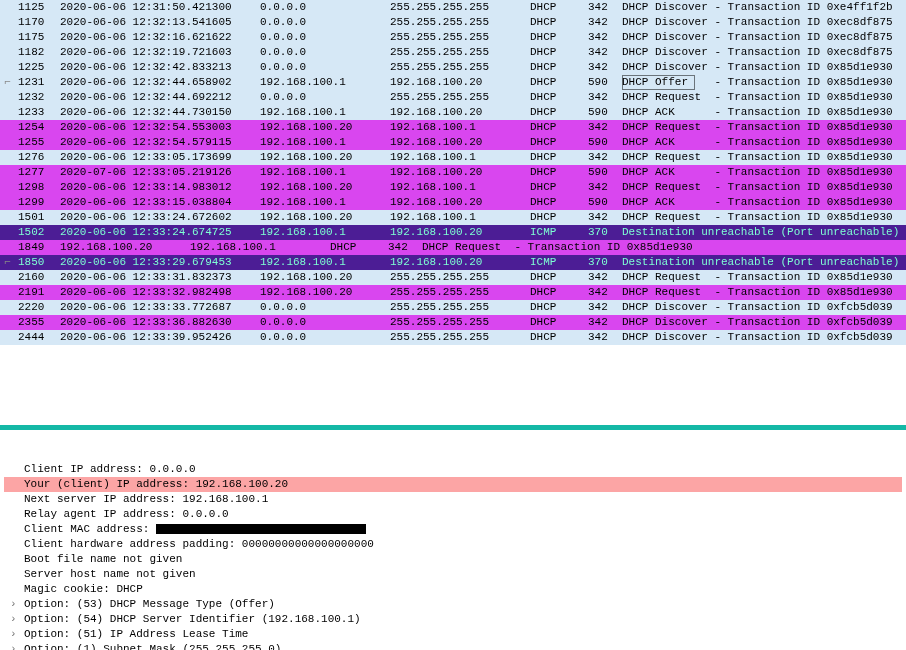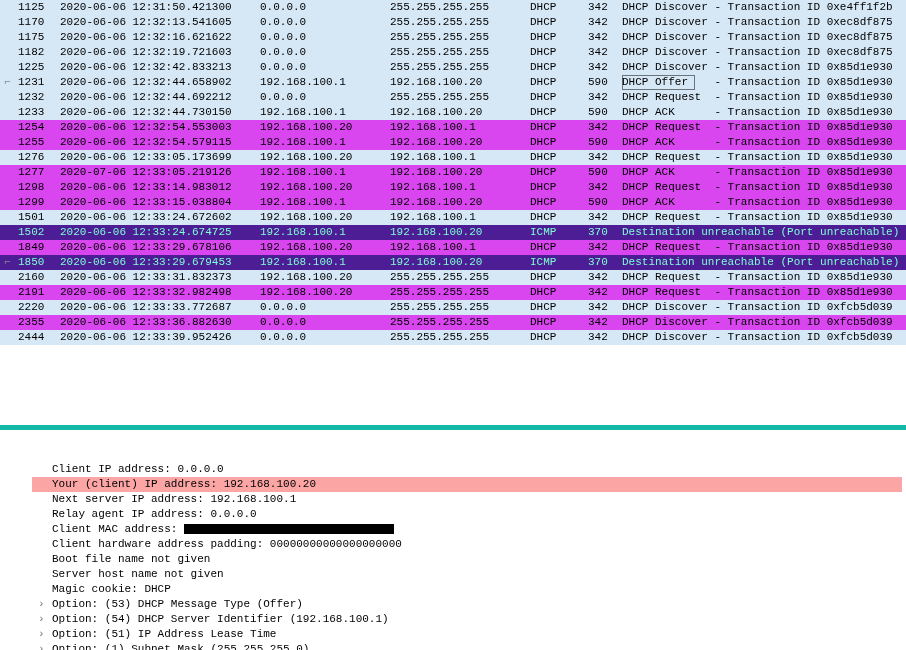--- a/index.html
+++ b/index.html
@@ -54,21 +54,20 @@
     padding: 10px 4px 4px 4px;
     overflow-y:auto;
     height: 200px;
   }
   .detail-line {
     white-space: pre;
     height: 15px;
     line-height: 15px;
     padding-left: 20px;
     position: relative;
-    margin-left: 28px;
   }
   .detail-line.highlight { background: #fca5a5; }
   .detail-line .caret {
     position:absolute;
     left: 6px;
     color:#777;
   }
   .redact {
     display:inline-block;
     width: 210px;
@@ -91,21 +90,21 @@
     <div class="row blue"><span class="marker"> </span><span class="col-no">1232</span><span class="col-time">2020-06-06 12:32:44.692212</span><span class="col-src">0.0.0.0</span><span class="col-dst">255.255.255.255</span><span class="col-proto">DHCP</span><span class="col-len">342</span><span class="col-info info-box">DHCP Request  - Transaction ID 0x85d1e930</span></div>
     <div class="row blue"><span class="marker"> </span><span class="col-no">1233</span><span class="col-time">2020-06-06 12:32:44.730150</span><span class="col-src">192.168.100.1</span><span class="col-dst">192.168.100.20</span><span class="col-proto">DHCP</span><span class="col-len">590</span><span class="col-info info-box">DHCP ACK      - Transaction ID 0x85d1e930</span></div>
     <div class="row white"><span class="marker"> </span><span class="col-no">1254</span><span class="col-time">2020-06-06 12:32:54.553003</span><span class="col-src">192.168.100.20</span><span class="col-dst">192.168.100.1</span><span class="col-proto">DHCP</span><span class="col-len">342</span><span class="col-info info-box">DHCP Request  - Transaction ID 0x85d1e930</span></div>
     <div class="row white"><span class="marker"> </span><span class="col-no">1255</span><span class="col-time">2020-06-06 12:32:54.579115</span><span class="col-src">192.168.100.1</span><span class="col-dst">192.168.100.20</span><span class="col-proto">DHCP</span><span class="col-len">590</span><span class="col-info info-box">DHCP ACK      - Transaction ID 0x85d1e930</span></div>
     <div class="row blue"><span class="marker"> </span><span class="col-no">1276</span><span class="col-time">2020-06-06 12:33:05.173699</span><span class="col-src">192.168.100.20</span><span class="col-dst">192.168.100.1</span><span class="col-proto">DHCP</span><span class="col-len">342</span><span class="col-info info-box">DHCP Request  - Transaction ID 0x85d1e930</span></div>
     <div class="row white"><span class="marker"> </span><span class="col-no">1277</span><span class="col-time">2020-07-06 12:33:05.219126</span><span class="col-src">192.168.100.1</span><span class="col-dst">192.168.100.20</span><span class="col-proto">DHCP</span><span class="col-len">590</span><span class="col-info info-box">DHCP ACK      - Transaction ID 0x85d1e930</span></div>
     <div class="row white"><span class="marker"> </span><span class="col-no">1298</span><span class="col-time">2020-06-06 12:33:14.983012</span><span class="col-src">192.168.100.20</span><span class="col-dst">192.168.100.1</span><span class="col-proto">DHCP</span><span class="col-len">342</span><span class="col-info info-box">DHCP Request  - Transaction ID 0x85d1e930</span></div>
     <div class="row white"><span class="marker"> </span><span class="col-no">1299</span><span class="col-time">2020-06-06 12:33:15.038804</span><span class="col-src">192.168.100.1</span><span class="col-dst">192.168.100.20</span><span class="col-proto">DHCP</span><span class="col-len">590</span><span class="col-info info-box">DHCP ACK      - Transaction ID 0x85d1e930</span></div>
     <div class="row blue"><span class="marker"> </span><span class="col-no">1501</span><span class="col-time">2020-06-06 12:33:24.672602</span><span class="col-src">192.168.100.20</span><span class="col-dst">192.168.100.1</span><span class="col-proto">DHCP</span><span class="col-len">342</span><span class="col-info info-box">DHCP Request  - Transaction ID 0x85d1e930</span></div>
     <div class="row black"><span class="marker"> </span><span class="col-no">1502</span><span class="col-time">2020-06-06 12:33:24.674725</span><span class="col-src">192.168.100.1</span><span class="col-dst">192.168.100.20</span><span class="col-proto">ICMP</span><span class="col-len">370</span><span class="col-info info-box">Destination unreachable (Port unreachable)</span></div>
-    <div class="row white"><span class="marker"> </span><span class="col-no">1849</span><span class="col-time">2020-06-06 12:33:29.678106</span><span class="col-src">192.168.100.20</span><span class="col-dst">192.168.100.1</span><span class="col-proto">DHCP</span><span class="col-len">342</span><span class="col-info info-box">DHCP Request  - Transaction ID 0x85d1e930</span></div>
+    <div class="row white"><span class="marker"> </span><span class="col-no">1849</span><span class="col-src">192.168.100.20</span><span class="col-dst">192.168.100.1</span><span class="col-proto">DHCP</span><span class="col-len">342</span><span class="col-info info-box">DHCP Request  - Transaction ID 0x85d1e930</span></div>
     <div class="row black"><span class="marker">⌐</span><span class="col-no">1850</span><span class="col-time">2020-06-06 12:33:29.679453</span><span class="col-src">192.168.100.1</span><span class="col-dst">192.168.100.20</span><span class="col-proto">ICMP</span><span class="col-len">370</span><span class="col-info info-box">Destination unreachable (Port unreachable)</span></div>
     <div class="row blue"><span class="marker"> </span><span class="col-no">2160</span><span class="col-time">2020-06-06 12:33:31.832373</span><span class="col-src">192.168.100.20</span><span class="col-dst">255.255.255.255</span><span class="col-proto">DHCP</span><span class="col-len">342</span><span class="col-info info-box">DHCP Request  - Transaction ID 0x85d1e930</span></div>
     <div class="row white"><span class="marker"> </span><span class="col-no">2191</span><span class="col-time">2020-06-06 12:33:32.982498</span><span class="col-src">192.168.100.20</span><span class="col-dst">255.255.255.255</span><span class="col-proto">DHCP</span><span class="col-len">342</span><span class="col-info info-box">DHCP Request  - Transaction ID 0x85d1e930</span></div>
     <div class="row blue"><span class="marker"> </span><span class="col-no">2220</span><span class="col-time">2020-06-06 12:33:33.772687</span><span class="col-src">0.0.0.0</span><span class="col-dst">255.255.255.255</span><span class="col-proto">DHCP</span><span class="col-len">342</span><span class="col-info info-box">DHCP Discover - Transaction ID 0xfcb5d039</span></div>
     <div class="row white"><span class="marker"> </span><span class="col-no">2355</span><span class="col-time">2020-06-06 12:33:36.882630</span><span class="col-src">0.0.0.0</span><span class="col-dst">255.255.255.255</span><span class="col-proto">DHCP</span><span class="col-len">342</span><span class="col-info info-box">DHCP Discover - Transaction ID 0xfcb5d039</span></div>
     <div class="row blue"><span class="marker"> </span><span class="col-no">2444</span><span class="col-time">2020-06-06 12:33:39.952426</span><span class="col-src">0.0.0.0</span><span class="col-dst">255.255.255.255</span><span class="col-proto">DHCP</span><span class="col-len">342</span><span class="col-info info-box">DHCP Discover - Transaction ID 0xfcb5d039</span></div>
   </div>
 <div class="gap"></div>
 
 <div class="detail-pane">

